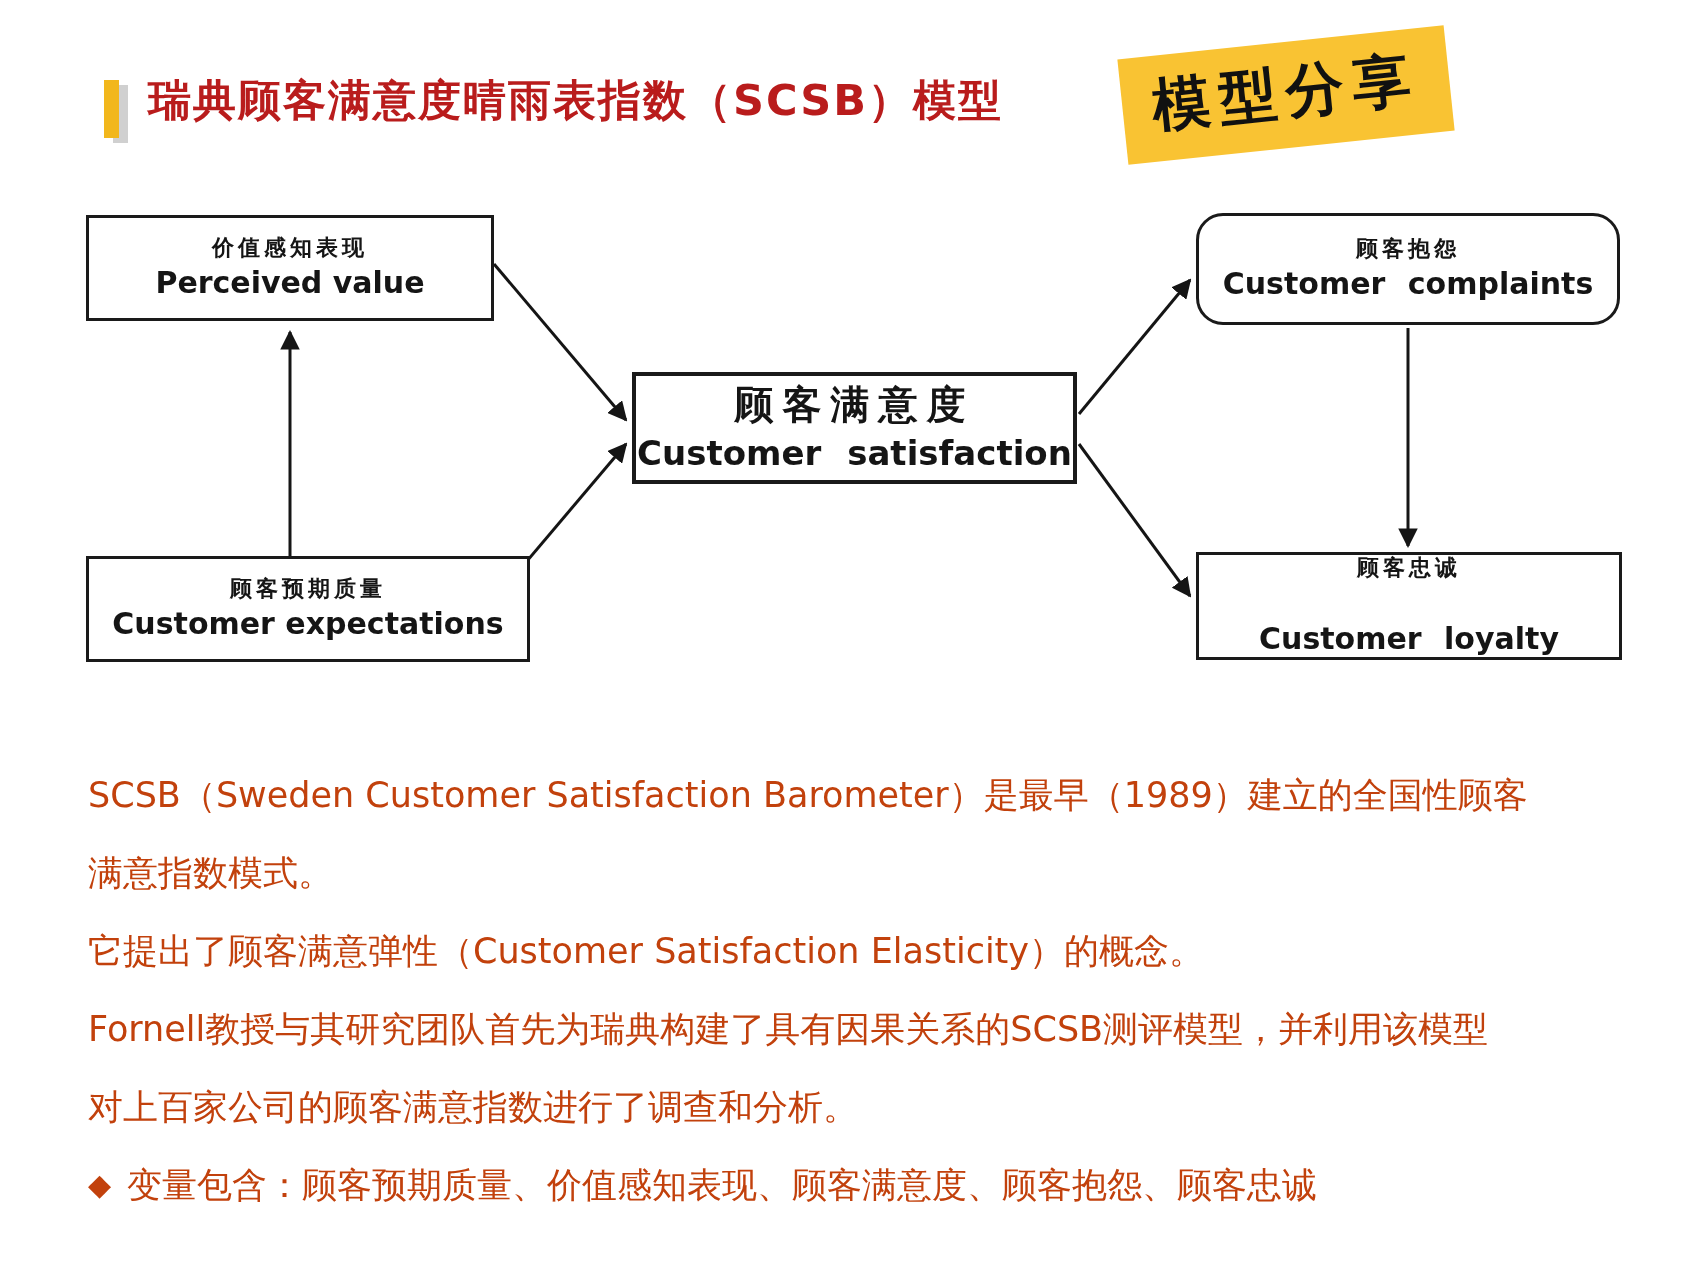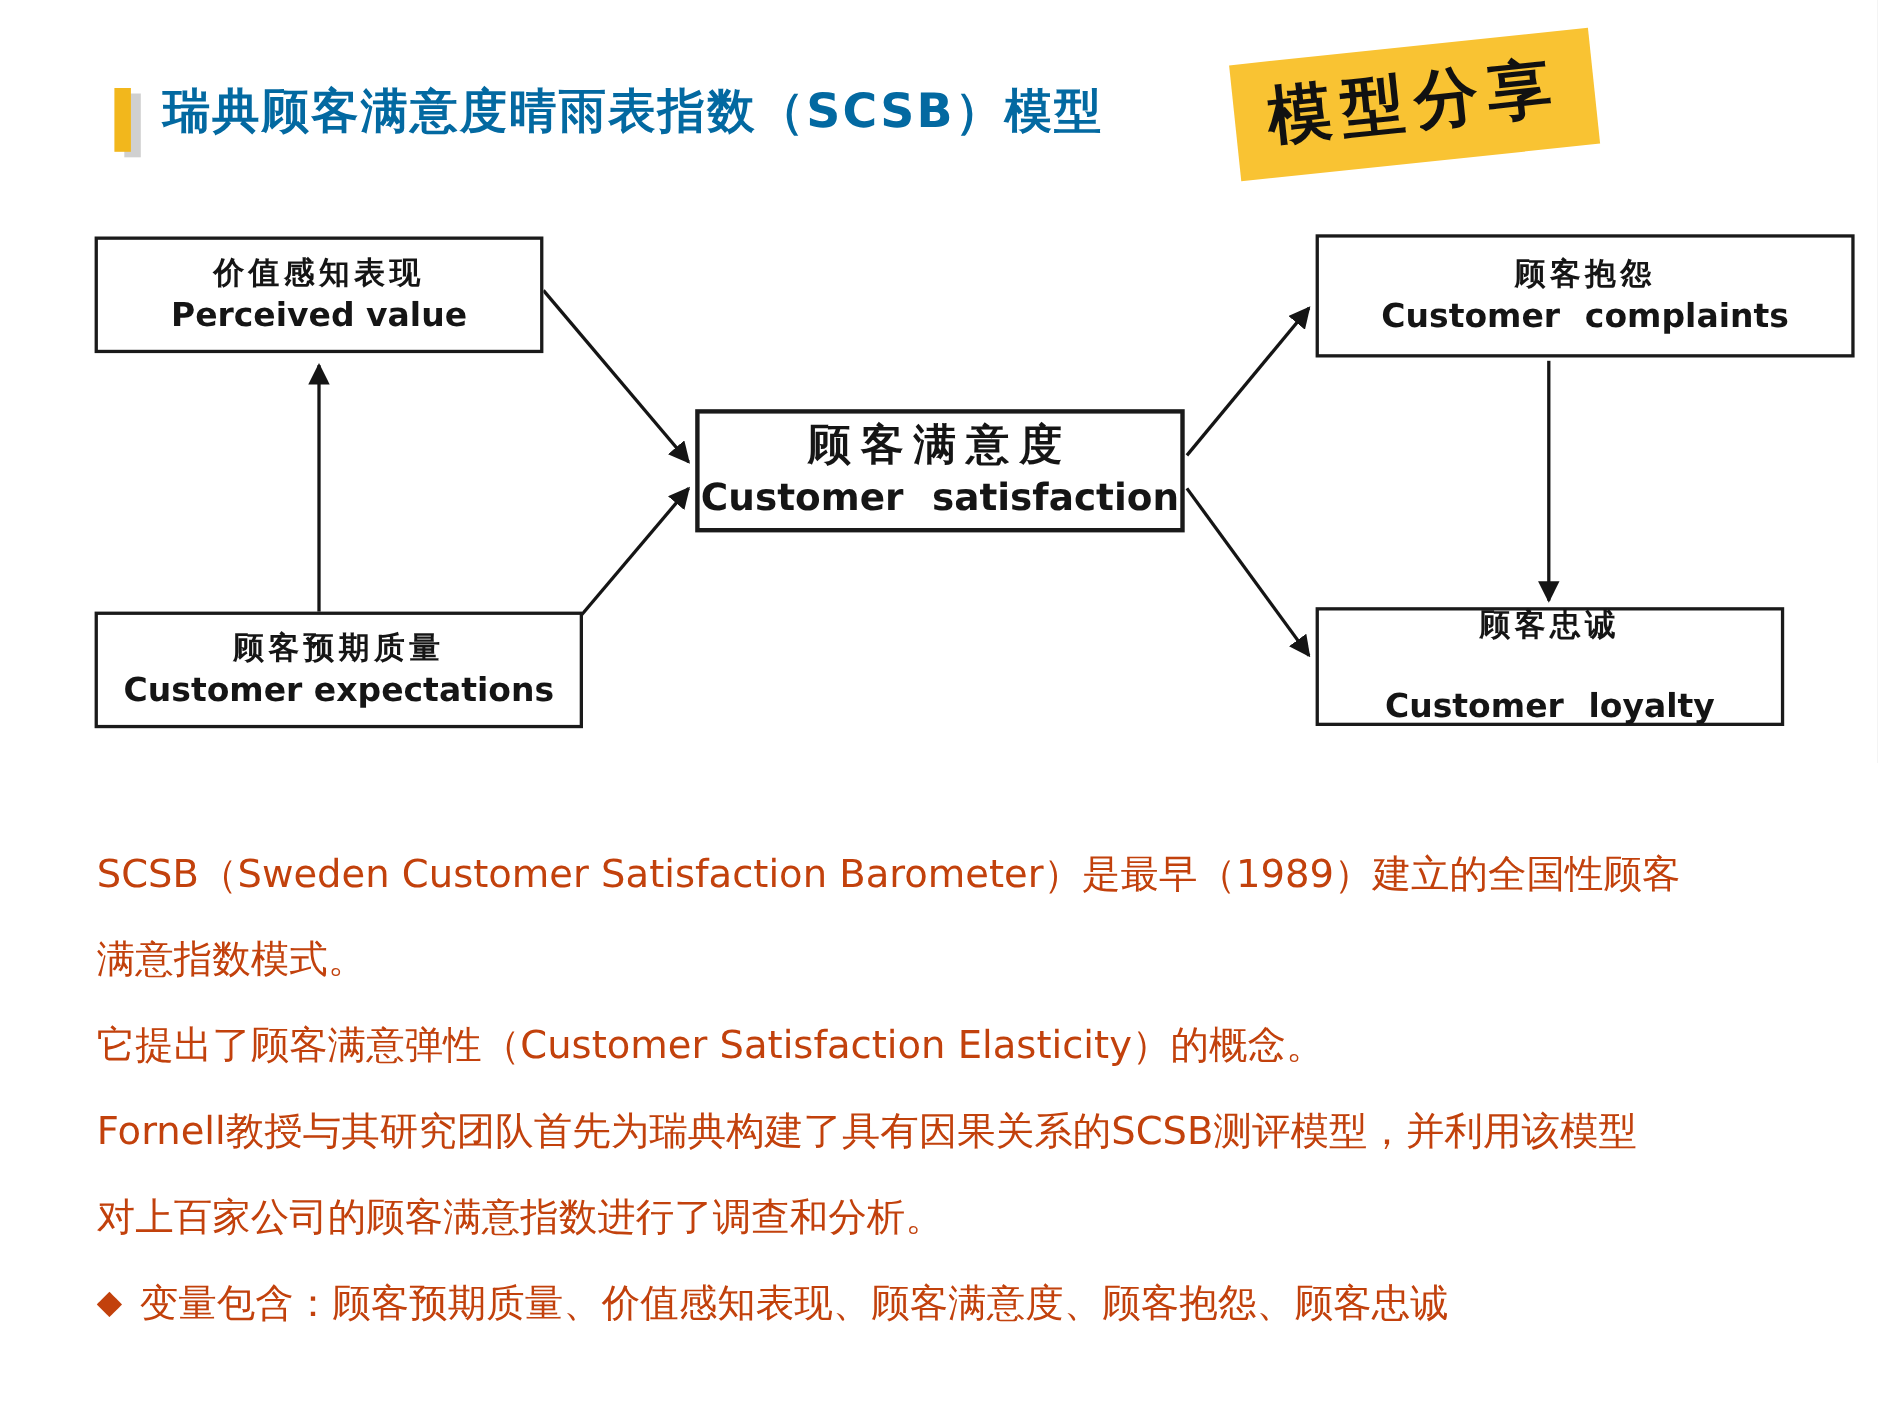--- a/index.html
+++ b/index.html
@@ -7,38 +7,38 @@
     position:relative;width:1707px;height:1280px;background:#ffffff;
     font-family:"DejaVu Sans",sans-serif;color:#151515;overflow:hidden;
   }
   
   .accent-bar{
     position:absolute;left:104px;top:80px;width:15px;height:58px;
     background:#F2B71C;box-shadow:9px 5px 0 rgba(150,150,150,.45);
   }
   .page-title{
     position:absolute;left:148px;top:72px;margin:0;
-    font-size:43px;font-weight:bold;letter-spacing:2px;color:#0369a1;white-space:nowrap;
+    font-size:43px;font-weight:bold;letter-spacing:2px;color:#b91c1c;white-space:nowrap;
   }
   .badge{
     position:absolute;left:1122px;top:42px;
     background:#F9C333;color:#111;
     padding:12px 30px 16px 30px;
     font-size:58px;font-weight:bold;letter-spacing:9px;white-space:nowrap;
     transform:rotate(-6deg);
   }
   
   .arrows{position:absolute;left:0;top:0;z-index:1;pointer-events:none;}
   .arrows line{stroke:#151515;stroke-width:3;}
   .node{
     position:absolute;z-index:2;background:#fff;border:3px solid #1a1a1a;
     display:flex;flex-direction:column;align-items:center;justify-content:center;
     text-align:center;box-sizing:border-box;gap:4px;
   }
-  .node .zh{font-size:28px;font-weight:bold;letter-spacing:4px;line-height:1.2;}
+  .node .zh{font-size:22px;font-weight:bold;letter-spacing:4px;line-height:1.2;}
   .node .en{font-size:30px;font-weight:bold;line-height:1.2;}
   .node.center{border-width:4px;}
   .node.center .zh{font-size:39px;letter-spacing:9px;}
   .node.center .en{font-size:34px;word-spacing:14px;}
   .node.wide-en .en{word-spacing:12px;}
   
   .body-text{
     position:absolute;left:88px;top:756px;width:1580px;z-index:2;
     font-size:35px;color:#c2410c;
   }
@@ -77,21 +77,21 @@
   <div class="node" style="left:86px;top:556px;width:444px;height:106px;">
     <div class="zh">顾客预期质量</div>
     <div class="en">Customer expectations</div>
   </div>
 
   <div class="node center" style="left:632px;top:372px;width:445px;height:112px;justify-content:center;">
     <div class="zh">顾客满意度</div>
     <div class="en">Customer satisfaction</div>
   </div>
 
-  <div class="node wide-en" style="left:1196px;top:213px;width:490px;height:112px;">
+  <div class="node wide-en" style="left:1196px;top:213px;width:424px;height:112px;border-radius:27px;">
     <div class="zh">顾客抱怨</div>
     <div class="en">Customer complaints</div>
   </div>
 
   <div class="node wide-en" style="left:1196px;top:552px;width:426px;height:108px;gap:40px;">
     <div class="zh">顾客忠诚</div>
     <div class="en">Customer loyalty</div>
   </div>
 
   <section class="body-text">

